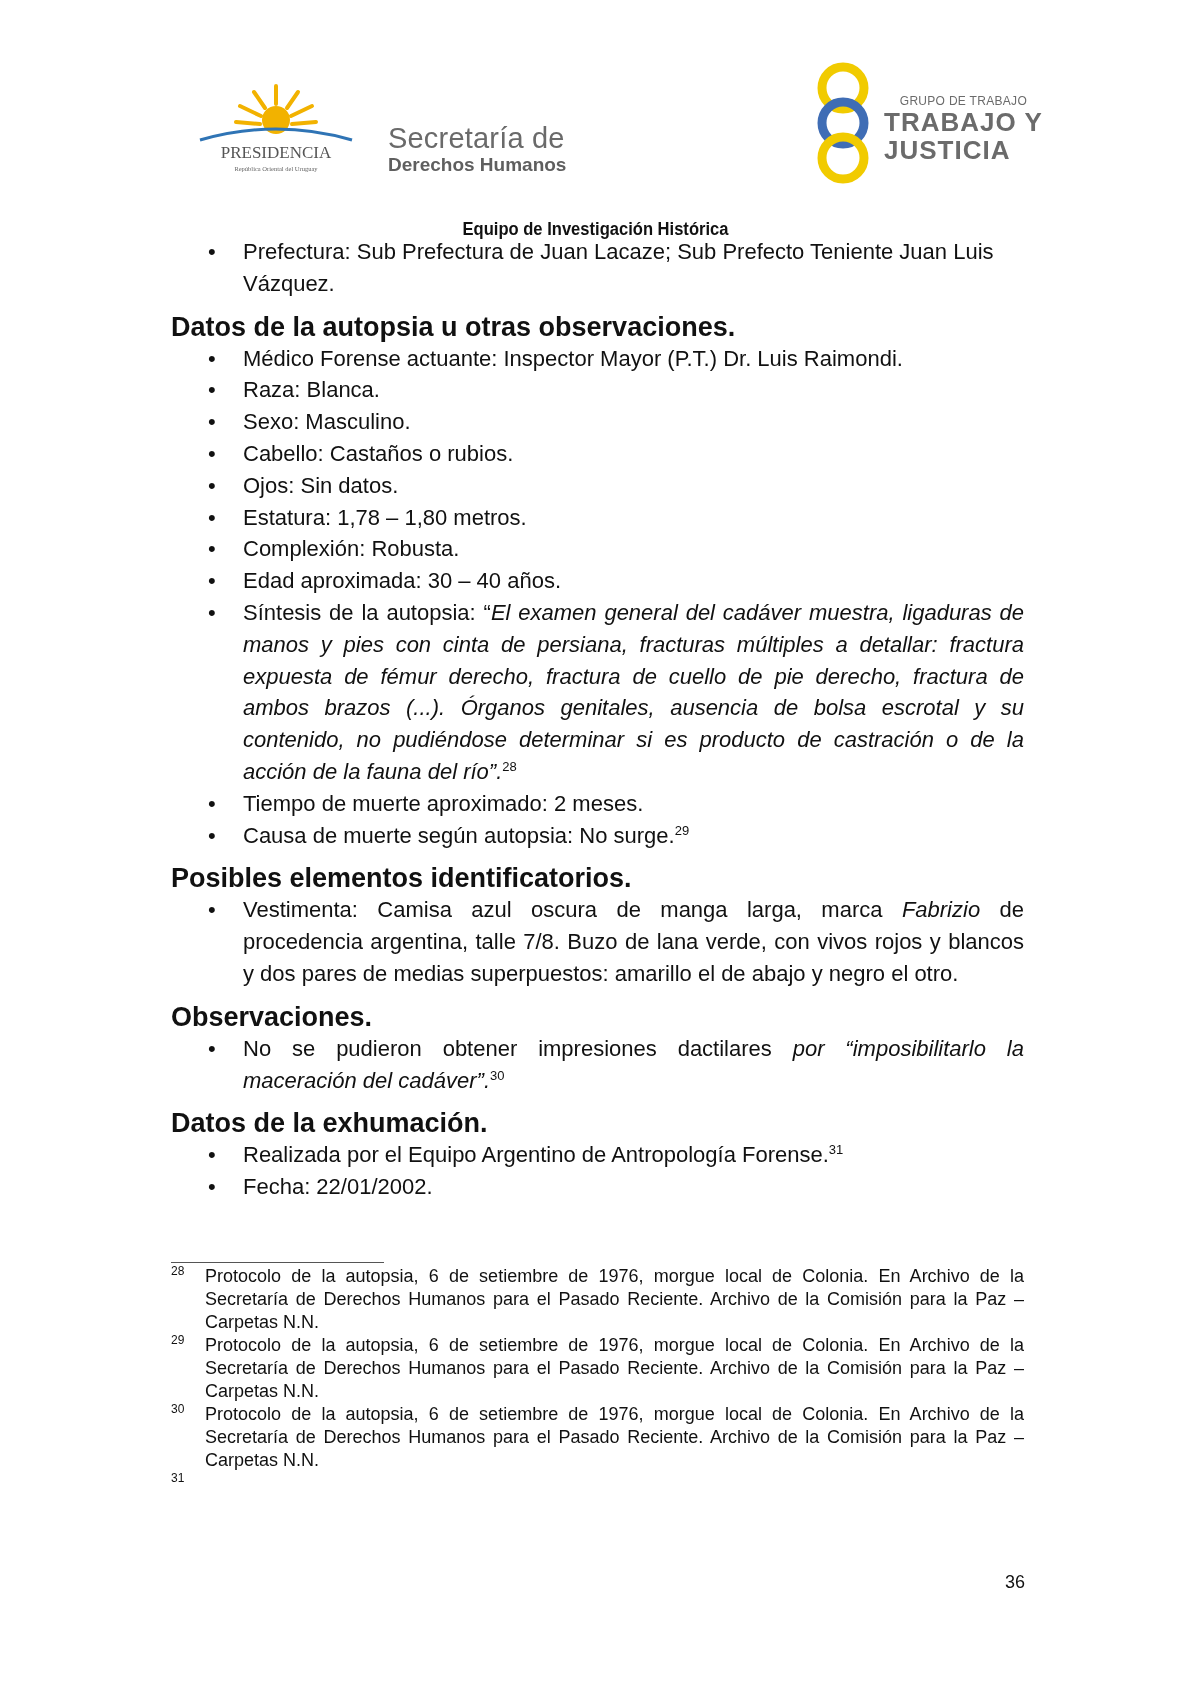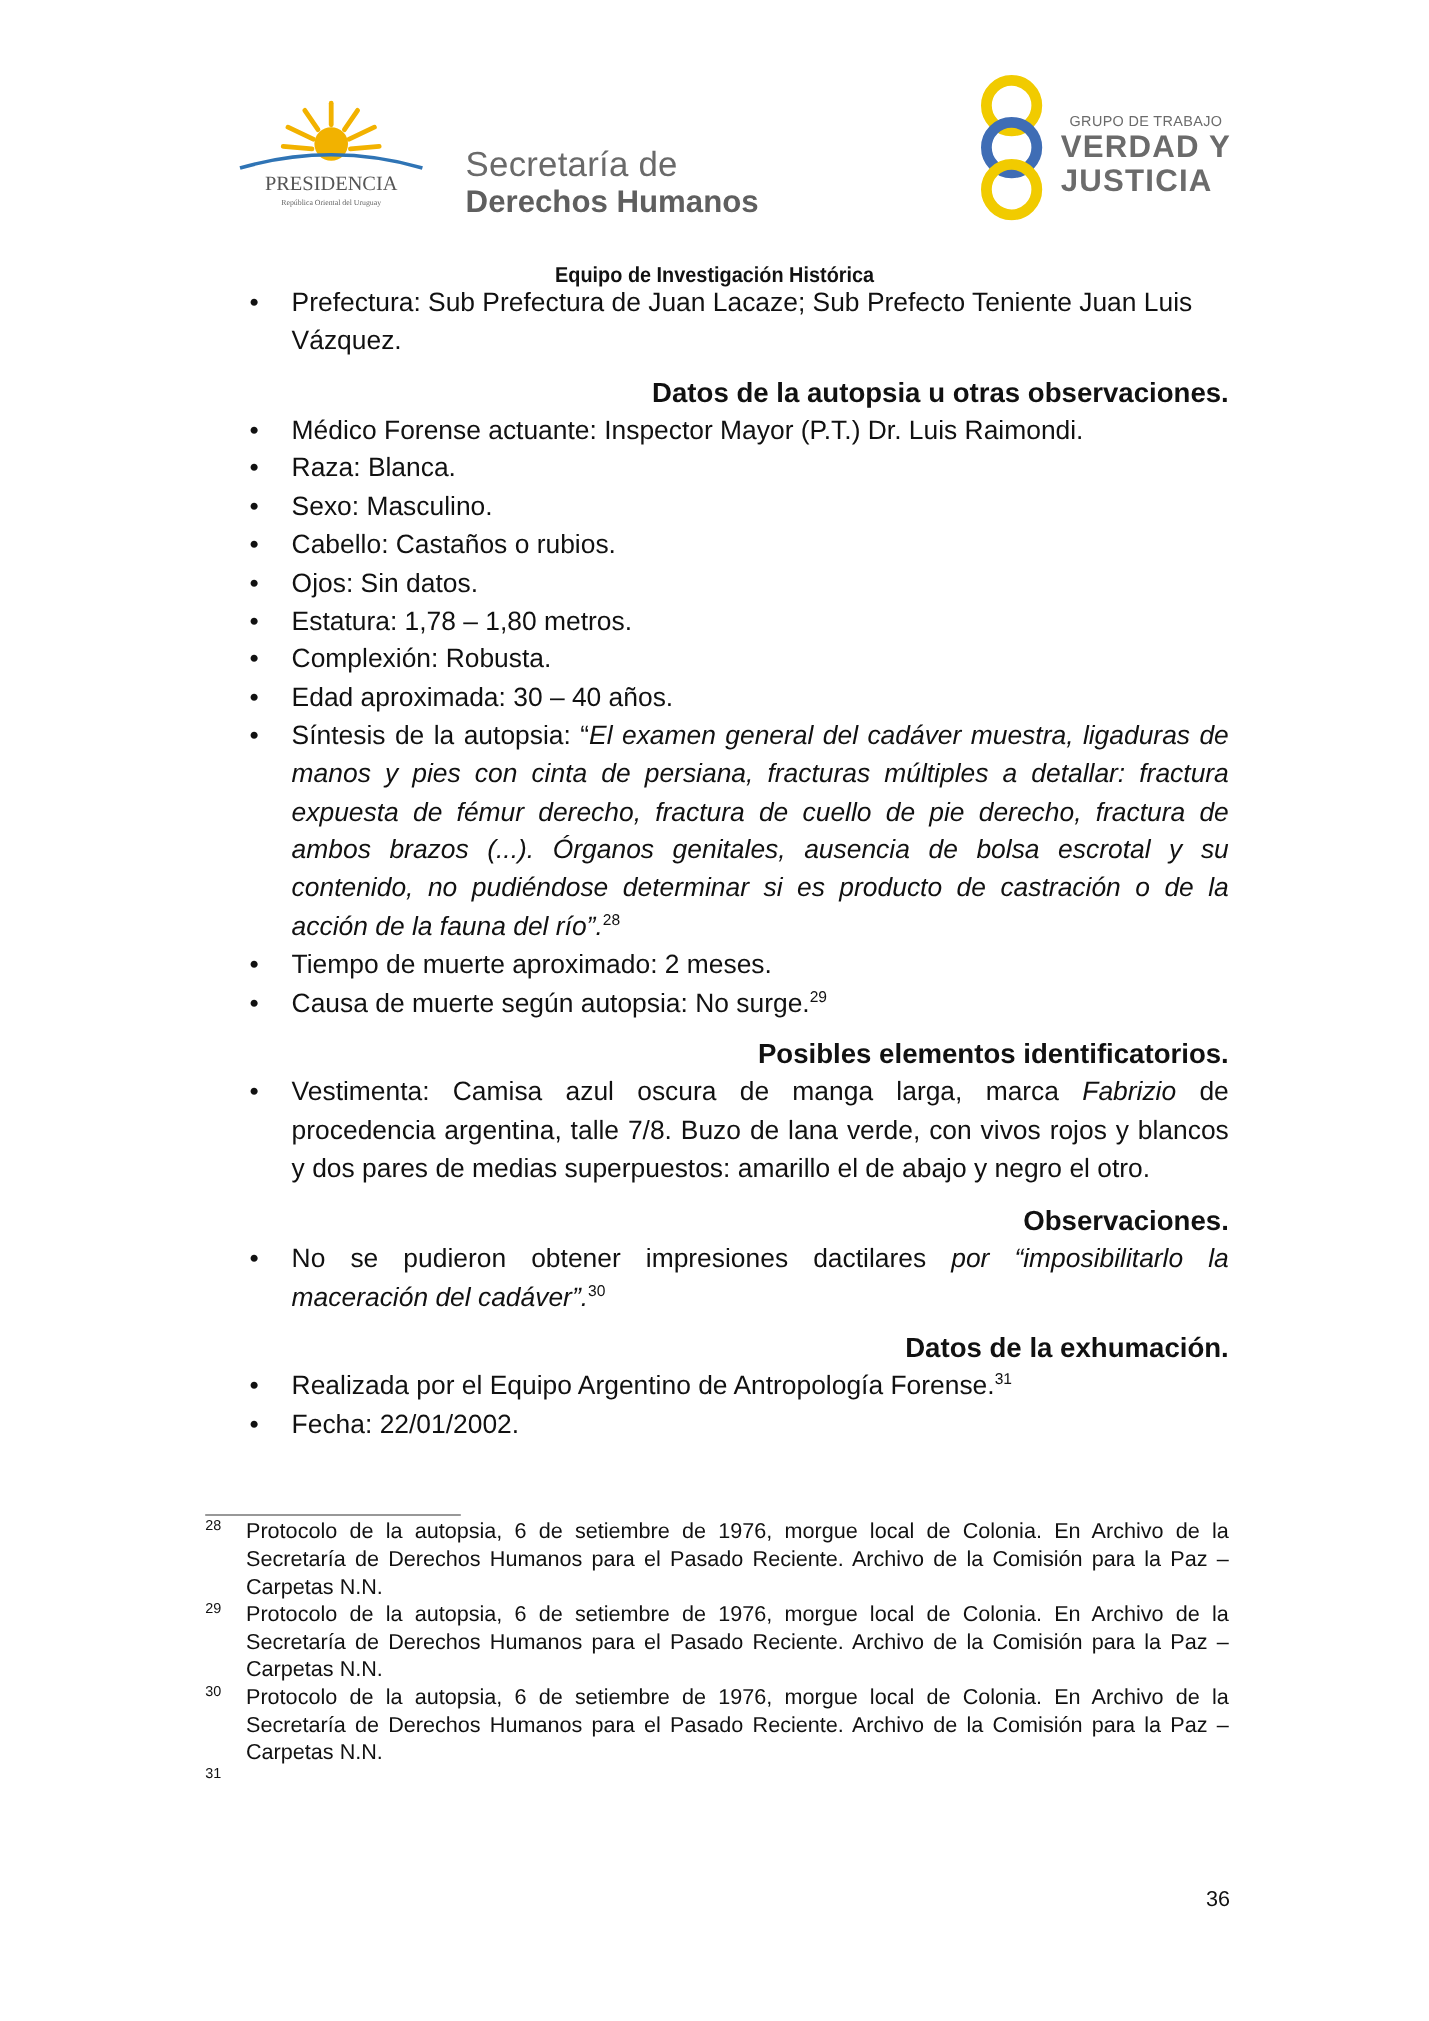--- a/index.html
+++ b/index.html
@@ -2,32 +2,32 @@
 <html><head>
   <meta charset="utf-8">
   <style>
     html, body { margin: 0; padding: 0; background: #ffffff; }
     body { width: 1191px; height: 1684px; position: relative; overflow: hidden;
            font-family: "Liberation Sans", sans-serif; color: #111; }
     .header { position: absolute; left: 0; top: 0; width: 1191px; height: 200px; }
     .presidencia { position: absolute; left: 196px; top: 78px; width: 160px; height: 100px; }
     .sec-text { position: absolute; left: 388px; top: 88px; color: #5a5a5a; line-height: 1; margin-top: 36px; }
     .sec-text .l1 { font-size: 29px; font-weight: 300; color: #6a6a6a; letter-spacing: 0.2px; }
-    .sec-text .l2, .sec-text .l3 { font-size: 26px; font-weight: bold; color: #5f5f5f; margin-top: 2px; }
+    .sec-text .l2, .sec-text .l3 { font-size: 19px; font-weight: bold; color: #5f5f5f; margin-top: 2px; }
     .vj-logo { position: absolute; left: 812px; top: 62px; width: 62px; height: 122px; }
     .vj-text { position: absolute; left: 884px; top: 95px; color: #6b6b6b; line-height: 1; }
     .vj-text .g { font-size: 12px; letter-spacing: 0.3px; text-align: center; }
     .vj-text .v { font-size: 26px; font-weight: bold; letter-spacing: 1px; margin-top: 2px; }
     .team { position: absolute; top: 219px; left: 0; width: 1191px; text-align: center;
             font-size: 18px; font-weight: bold; transform: scaleX(0.92); }
     .content { position: absolute; left: 171px; top: 236px; width: 853px; font-size: 22px; }
     .bl { position: relative; padding-left: 72px; line-height: 31.8px; }
     .bl .dot { position: absolute; left: 37px; top: 0; }
     .just { text-align: justify; }
-    .h { font-weight: bold; font-size: 23px; line-height: 31px; margin-top: 12px; text-align: right; }
+    .h { font-weight: bold; font-size: 27px; line-height: 31px; margin-top: 12px; }
     .sup { font-size: 13px; vertical-align: super; line-height: 0; }
     .rule { position: absolute; left: 171px; top: 1262px; width: 213px; height: 1px; background: #555; }
     .fns { position: absolute; left: 171px; top: 1265px; width: 853px; font-size: 18px; }
     .fn { position: relative; padding-left: 34px; line-height: 23px; text-align: justify; }
     .fn .n { position: absolute; left: 0; top: -5px; font-size: 12px; }
     .pnum { position: absolute; left: 1005px; top: 1572px; font-size: 18px; }
   </style>
 </head>
 <body>
 
@@ -53,21 +53,21 @@
     <div class="l1">Secretaría de</div>
     <div class="l2">Derechos Humanos</div>
   </div>
   <svg class="vj-logo" viewBox="0 0 62 122">
     <circle cx="31" cy="26" r="21" fill="none" stroke="#F1CB00" stroke-width="9"></circle>
     <circle cx="31" cy="61" r="21" fill="none" stroke="#3F6DB5" stroke-width="9"></circle>
     <circle cx="31" cy="96" r="21" fill="none" stroke="#F1CB00" stroke-width="9"></circle>
   </svg>
   <div class="vj-text">
     <div class="g">GRUPO DE TRABAJO</div>
-    <div class="v">VERDAD Y</div>
+    <div class="v">TRABAJO Y</div>
     <div class="v">JUSTICIA</div>
   </div>
 </div>
 
 <div class="team">Equipo de Investigación Histórica</div>
 
 <div class="content">
   <div class="bl">
     <span class="dot">•</span>
     <span>Prefectura: Sub Prefectura de Juan Lacaze; Sub Prefecto Teniente Juan Luis Vázquez.</span>

